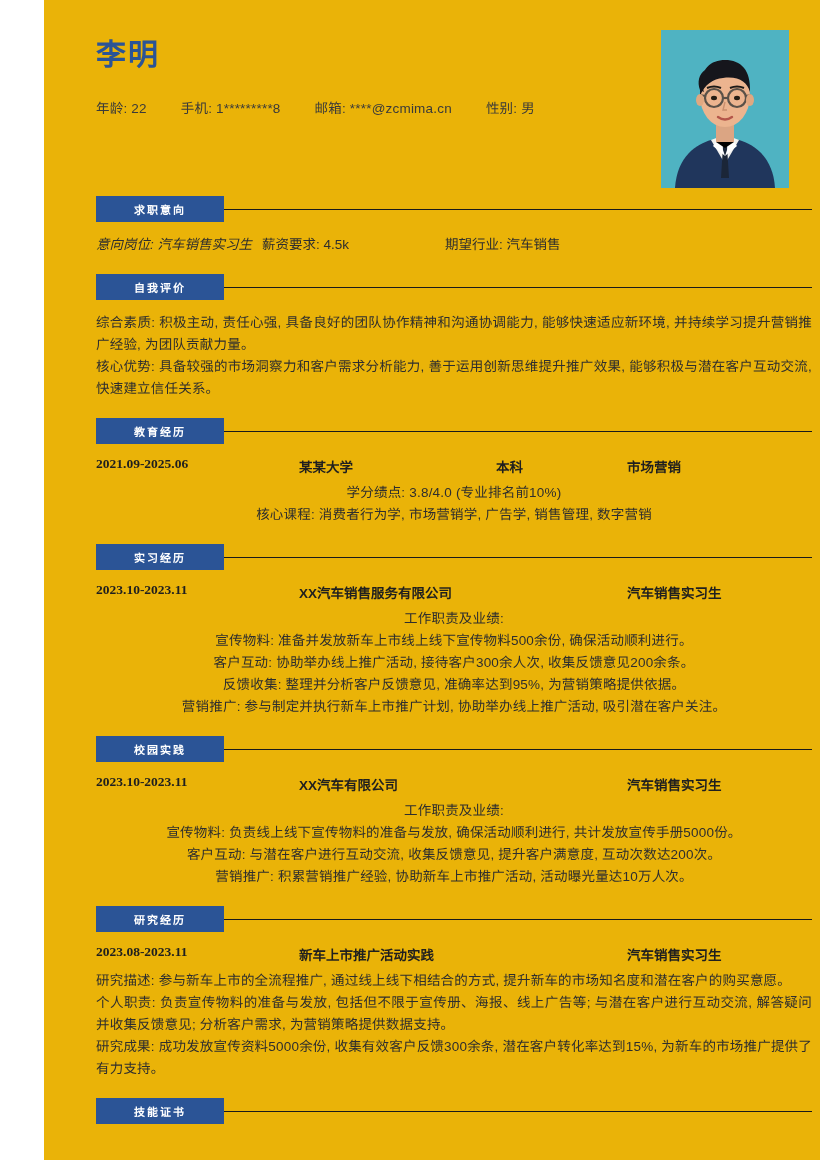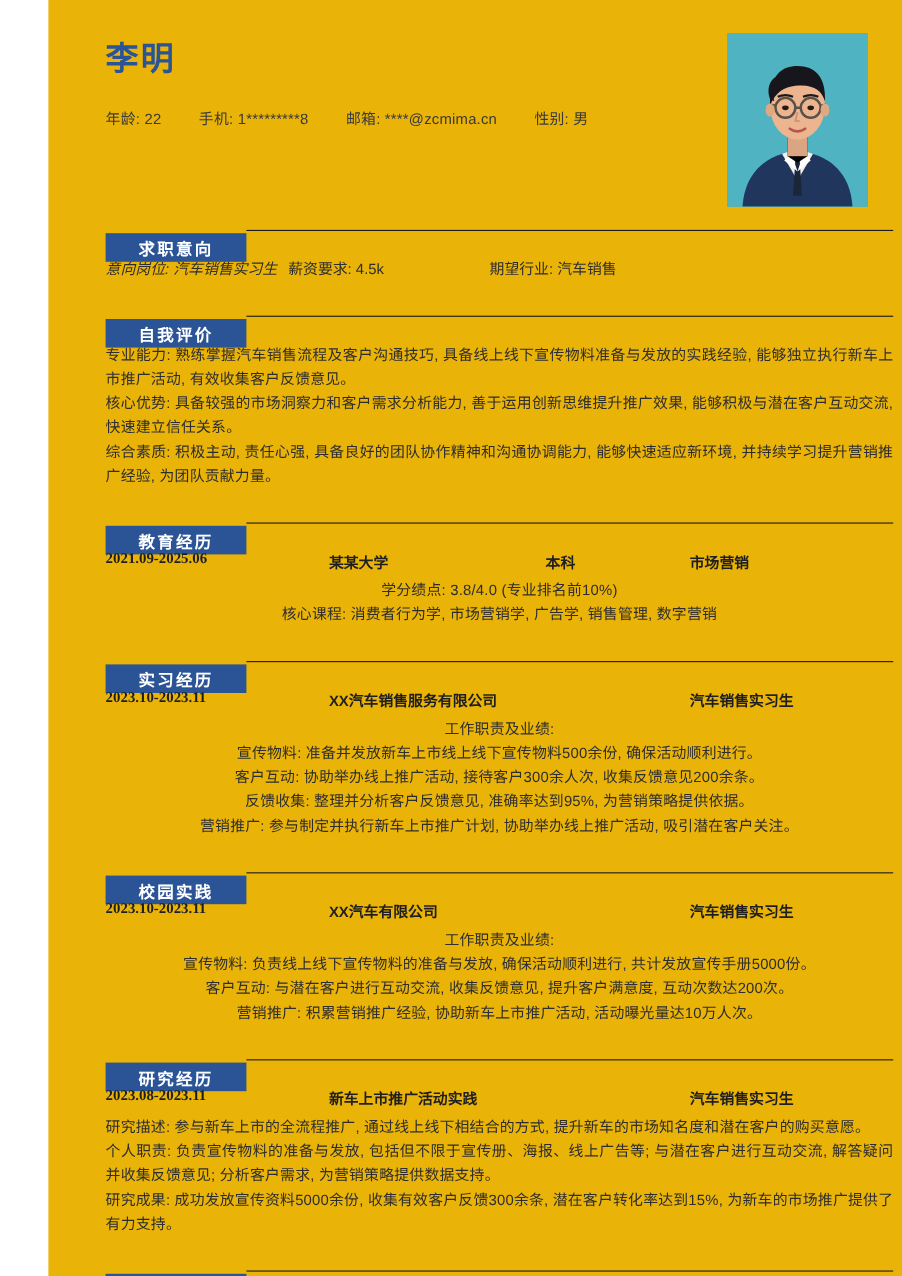--- a/index.html
+++ b/index.html
@@ -62,26 +62,26 @@
   
   .section { padding: 0 52px; }
   .sec-head {
     position: relative;
     height: 26px;
     margin-bottom: 12px;
   }
   .sec-tag {
     position: absolute;
     left: 0;
-    top: 16px;
+    top: 0;
     height: 26px;
     min-width: 128px;
     background: #2b5496;
     color: #ffffff;
-    font-size: 15px;
+    font-size: 11px;
     font-weight: bold;
     letter-spacing: 2px;
     display: flex;
     align-items: center;
     justify-content: center;
     padding: 0 10px;
     box-sizing: border-box;
   }
   .sec-rule {
     position: absolute;
@@ -215,23 +215,22 @@
       <span class="obj-b">薪资要求: 4.5k</span>
       <span class="obj-c">期望行业: 汽车销售</span>
     </div>
   </div>
 
   <div class="section block-tight">
     <div class="sec-head">
       <div class="sec-tag">自我评价</div>
       <div class="sec-rule"></div>
     </div>
-    <div class="para">专业能力: 熟练掌握汽车销售流程及客户沟通技巧, 具备线上线下宣传物料准备与发放的实践经验, 能够独立执行新车上市推广活动, 有效收集客户反馈意见。</div>
+    <div class="para">综合素质: 积极主动, 责任心强, 具备良好的团队协作精神和沟通协调能力, 能够快速适应新环境, 并持续学习提升营销推广经验, 为团队贡献力量。</div>
     <div class="para">核心优势: 具备较强的市场洞察力和客户需求分析能力, 善于运用创新思维提升推广效果, 能够积极与潜在客户互动交流, 快速建立信任关系。</div>
-    <div class="para">综合素质: 积极主动, 责任心强, 具备良好的团队协作精神和沟通协调能力, 能够快速适应新环境, 并持续学习提升营销推广经验, 为团队贡献力量。</div>
   </div>
 
   <div class="section block-tight">
     <div class="sec-head">
       <div class="sec-tag">教育经历</div>
       <div class="sec-rule"></div>
     </div>
     <div class="entry-row">
       <span class="col-date">2021.09-2025.06</span>
       <span class="col-org">某某大学</span>

